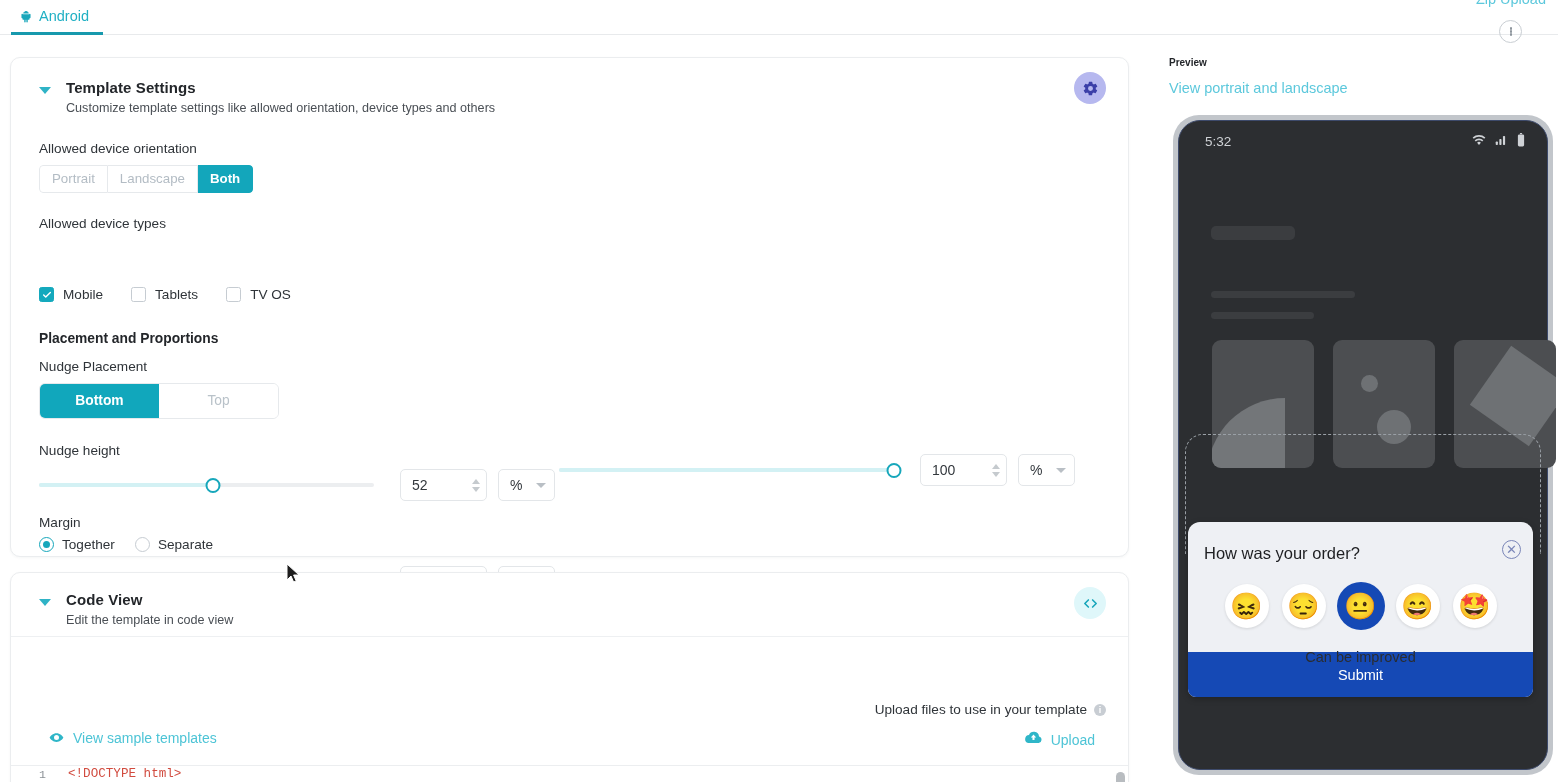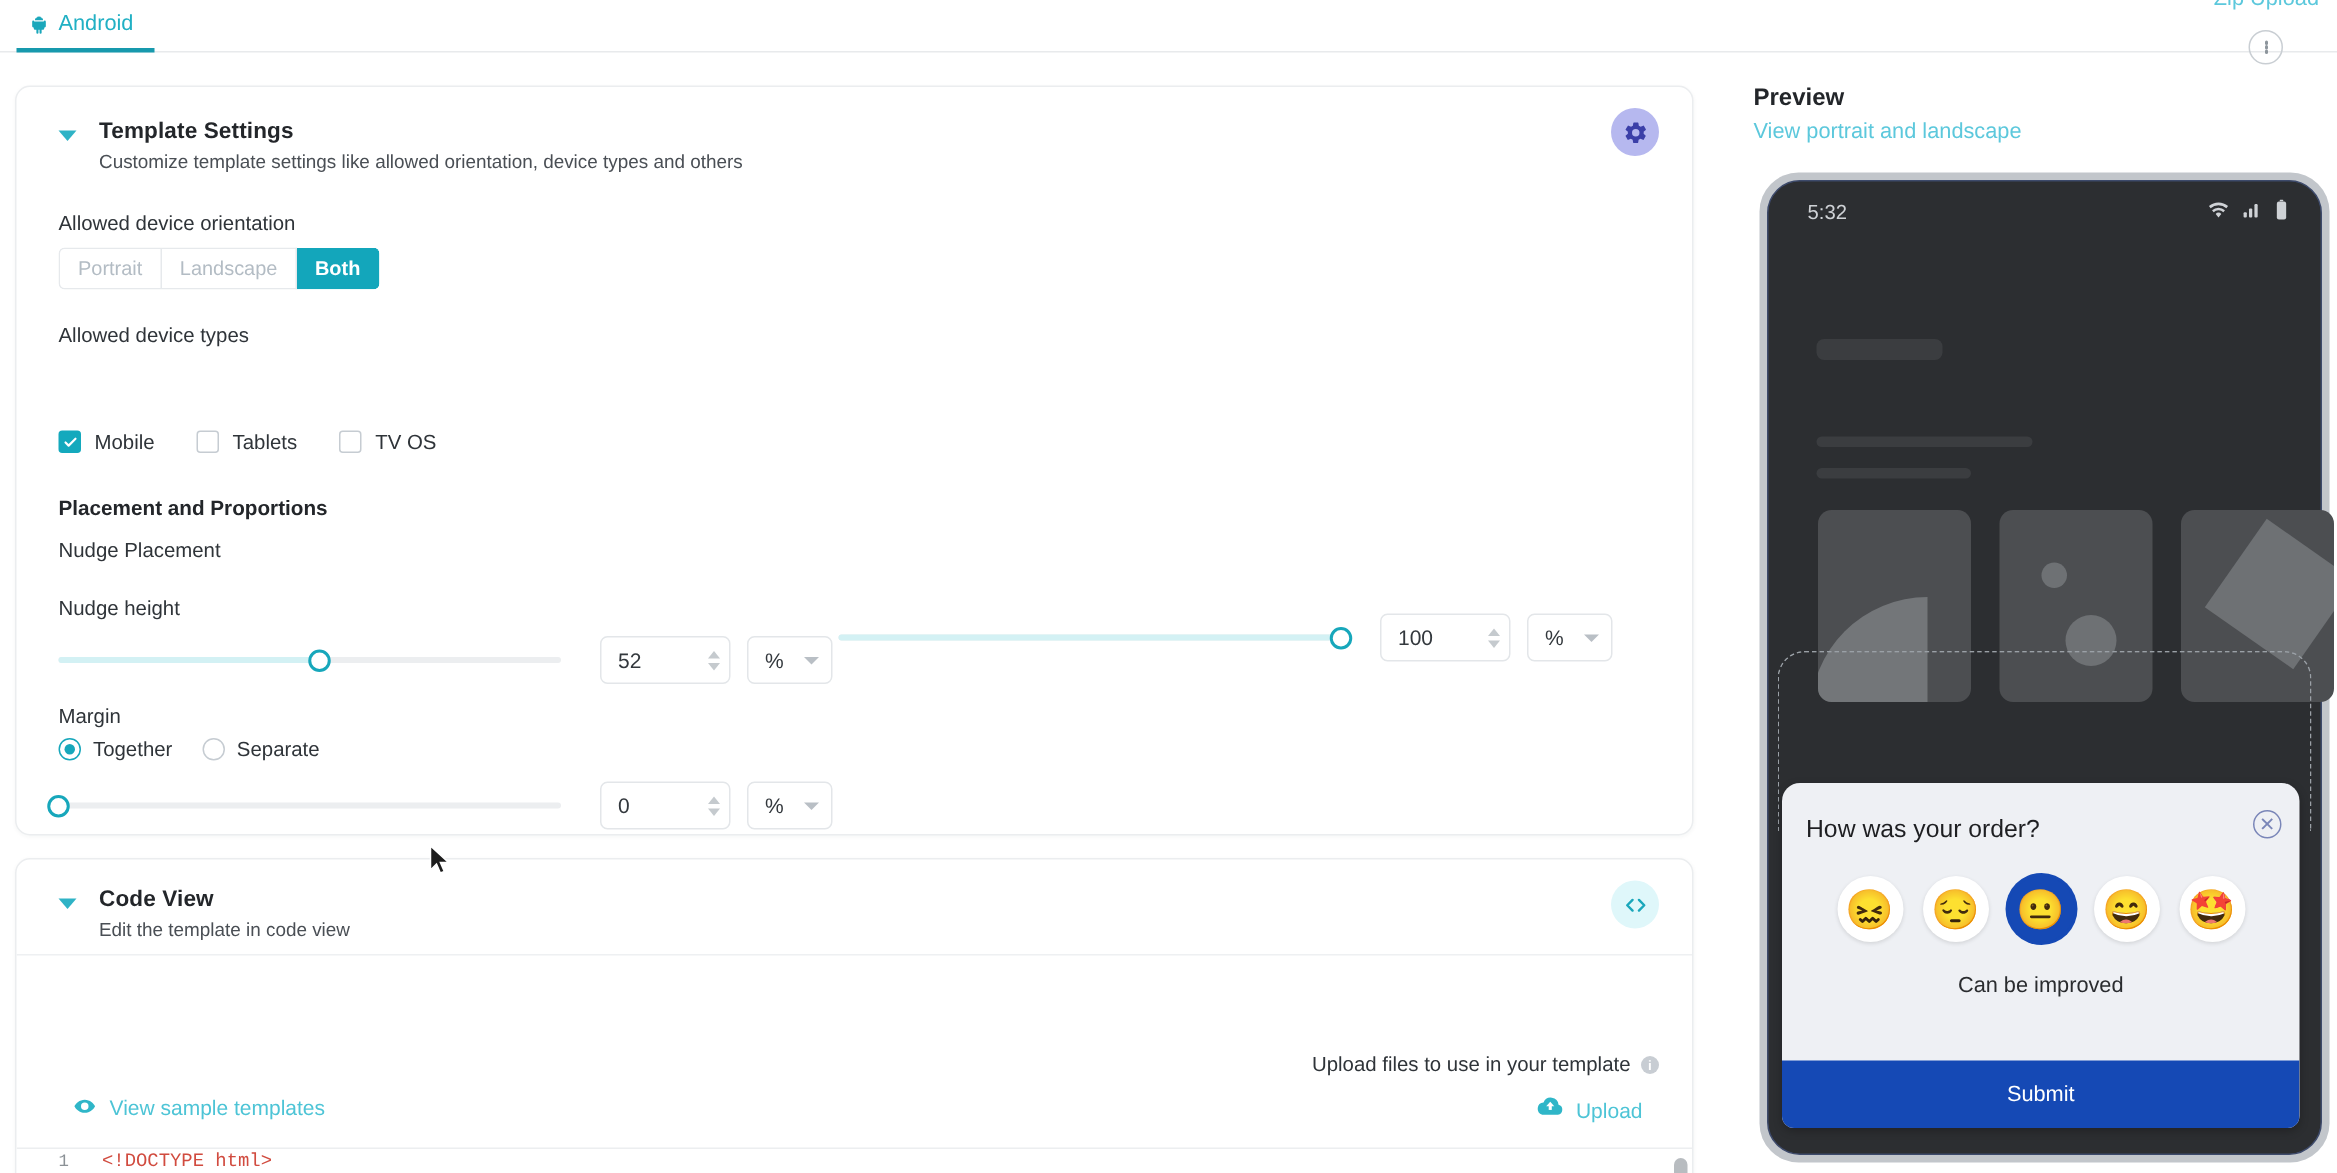--- a/index.html
+++ b/index.html
@@ -156,21 +156,21 @@
   .fold { width: 10px; color: #a8aeb3; font-size: 9px; flex: 0 0 auto; }
   .code { white-space: pre; padding-left: 5px; }
   .t-tag { color: #d14b3f; }
   #editor-scrollbar {
     position: absolute; right: 3px; top: 6px; width: 9px; height: 56px;
     background: #b8bcc0; border-radius: 5px; cursor: pointer;
   }
 
   
   #right-col { position: absolute; left: 1145px; top: 45px; width: 410px; height: 740px; }
-  #preview-title { position:absolute; left: 24px; top: 12px; font-size: 16px; font-weight: bold; color: #23262a; }
+  #preview-title { position:absolute; left: 24px; top: 12px; font-size: 10px; font-weight: bold; color: #23262a; }
   #preview-link { position:absolute; left: 24px; top: 35px; font-size: 14.5px; color: #5cc8dc; cursor: pointer; }
 
   #phone {
     position: absolute; left: 28px; top: 70px; width: 380px; height: 660px;
     background: #c2c6cb; border-radius: 26px; padding: 5px;
   }
   #phone-inner {
     width: 100%; height: 100%; background: #2c2e31; border-radius: 22px; overflow: hidden; position: relative;
     border: 1px solid #3d4a6b;
   }
@@ -190,21 +190,21 @@
   #tile2 { left: 1333px; }
   #tile3 { left: 1454px; }
 
   #dashed {
     position: absolute; left: 1185px; top: 434px; width: 356px; height: 120px;
     border-top: 1.5px dashed #9aa0a6; border-left: 1.5px dashed #9aa0a6; border-right: 1.5px dashed #9aa0a6;
     border-radius: 18px 18px 0 0; pointer-events: none;
   }
 
   #nudge {
-    position: absolute; left: 1188px; top: 522px; width: 345px; height: 230px;
+    position: absolute; left: 1188px; top: 522px; width: 345px; height: 175px;
     background: #eef0f4; border-radius: 12px 12px 8px 8px; overflow: hidden;
     box-shadow: 0 2px 6px rgba(0,0,0,.25);
     padding-left: 13px;
   }
   #nudge-q { position: absolute; left: 16px; top: 22px; font-size: 16.5px; color: #1e1f22; }
   #nudge-close {
     position: absolute; right: 12px; top: 18px; width: 19px; height: 19px; border-radius: 50%;
     border: 1.5px solid #7a86b8; color: #7a86b8; display: flex; align-items:center; justify-content:center;
     font-size: 13px; cursor: pointer; line-height: 1;
   }
@@ -295,20 +295,24 @@
           <div class="cb-item">
             <span class="cb"></span>
             <span class="cb-label">TV OS</span>
           </div>
         </div>
       </div>
 
       <div style="margin-top:29px;">
         <div class="section-title">Placement and Proportions</div>
         <div class="field-label" style="margin-top:13px;">Nudge Placement</div>
+        <div class="seg-lg">
+          <div class="opt on">Bottom</div>
+          <div class="opt">Top</div>
+        </div>
       </div>
 
       <div style="margin-top:24px; display:flex;">
 
         <div style="width:520px;">
           <div class="field-label">Nudge height</div>
           <div class="slider-row" style="margin-top:11px;">
             <div class="slider" style="width:335px;">
               <div class="track"></div>
               <div class="track-fill" style="width:52%;"></div>

